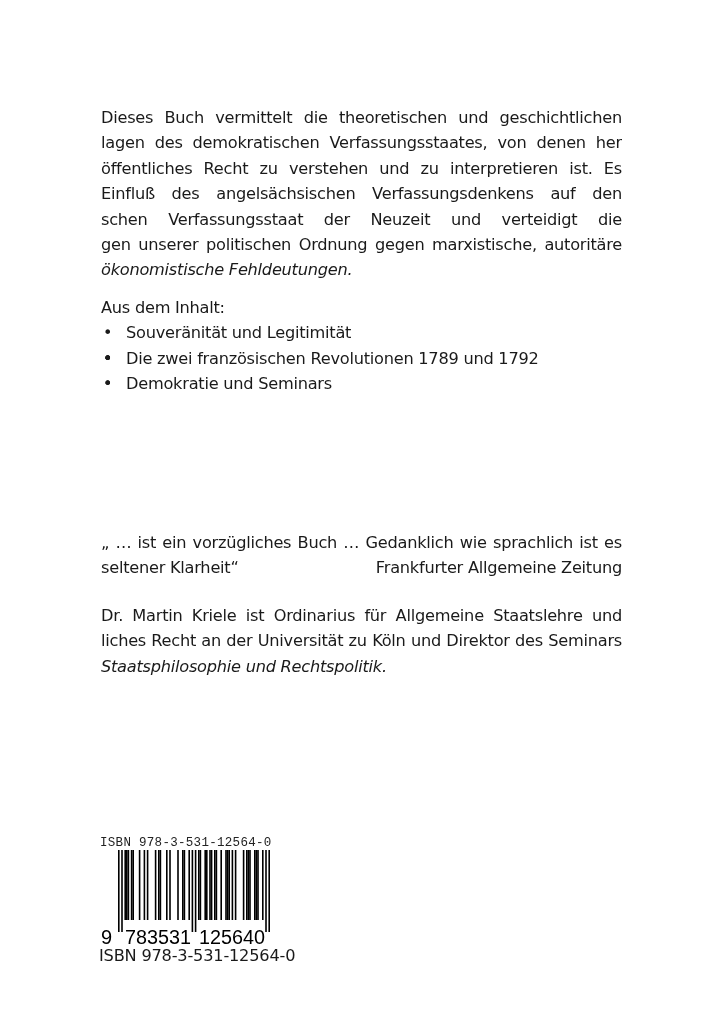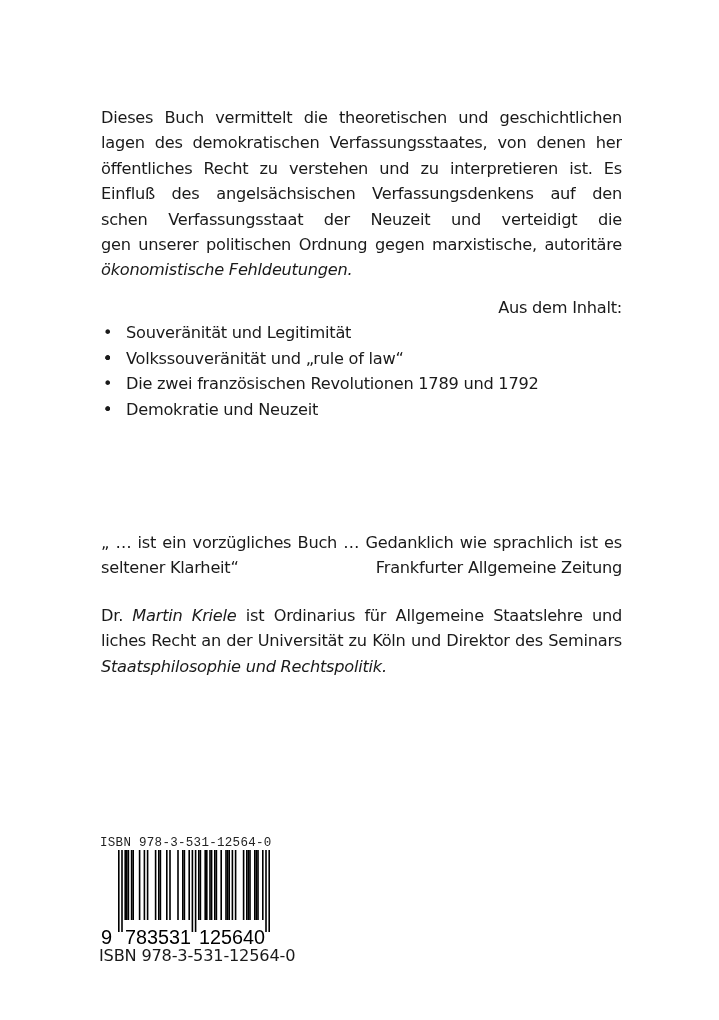--- a/index.html
+++ b/index.html
@@ -1,29 +1,29 @@
 <!DOCTYPE html>
 <html><head>
 <meta charset="utf-8">
 <style>
   html, body { margin: 0; padding: 0; background: #ffffff; }
   body { width: 719px; height: 1020px; position: relative; overflow: hidden; color: #1a1a1a; font-family: "DejaVu Sans", sans-serif; }
   .txt { position: absolute; left: 101px; width: 521px; font-size: 16.2px; line-height: 25.4px; letter-spacing: -0.25px; word-spacing: 0px; font-weight: normal; }
-  .line { display: block; white-space: nowrap; text-align: right; }
+  .line { display: block; white-space: nowrap; }
   .jline { display: block; text-align: justify; text-align-last: justify; white-space: normal; height: 25.4px; overflow: hidden; }
   .lastline { display: block; white-space: nowrap; font-style: italic; }
   #blurb { top: 105px; }
   #contents { top: 295px; }
   #contents ul { list-style: none; margin: 0; padding: 0; }
   #contents li { position: relative; padding-left: 25px; white-space: nowrap; }
   #contents li .bullet { position: absolute; left: 2px; top: 0; font-size: 16px; }
   #quote { top: 530px; }
   .q-row { display: flex; justify-content: space-between; white-space: nowrap; gap: 21px; }
   #bio { top: 603px; }
-  .ital { font-style: italic; }
+  .ital { }
   #barcode-block { position: absolute; left: 98px; top: 836px; width: 200px; height: 110px; }
   #isbn-top { position: absolute; left: 2px; top: 0px; font-family: "Liberation Mono", monospace; font-size: 12.5px; letter-spacing: 0.3px; color: #222; white-space: nowrap; }
   #barcode-svg { position: absolute; left: 0; top: 13px; }
   #isbn-bottom { position: absolute; left: 99px; top: 946px; font-size: 16.2px; letter-spacing: -0.2px; white-space: nowrap; }
 </style>
 </head>
 <body>
 
 <div class="txt" id="blurb">
   <span class="jline">Dieses Buch vermittelt die theoretischen und geschichtlichen Grund-</span>
@@ -34,24 +34,24 @@
   <span class="jline">gen unserer politischen Ordnung gegen marxistische, autoritäre und</span>
   <span class="lastline">ökonomistische Fehldeutungen.</span>
 </div>
 
 <div class="txt" id="contents">
   <span class="line">Aus dem Inhalt:</span>
   <ul>
     <li><span class="bullet">•</span><span>Souveränität und Legitimität</span></li>
     <li><span class="bullet">•</span></li>
     <li><span class="bullet">•</span></li>
-    <li><span class="bullet">•</span><span>Volkssouveränität und „rule of law“</span></li>
+    <li><span class="bullet">•</span></li>
     <li><span class="bullet">•</span><span>Die zwei französischen Revolutionen 1789 und 1792</span></li>
     <li><span class="bullet">•</span></li>
-    <li><span class="bullet">•</span><span>Demokratie und Neuzeit</span></li>
+    <li><span class="bullet">•</span><span>Demokratie und Seminars</span></li>
   </ul>
 </div>
 
 <div class="txt" id="quote">
   <span class="jline">„ … ist ein vorzügliches Buch … Gedanklich wie sprachlich ist es von</span>
   <div class="q-row">
     <span>seltener Klarheit“</span>
     <span>Frankfurter Allgemeine Zeitung</span>
   </div>
 </div>

